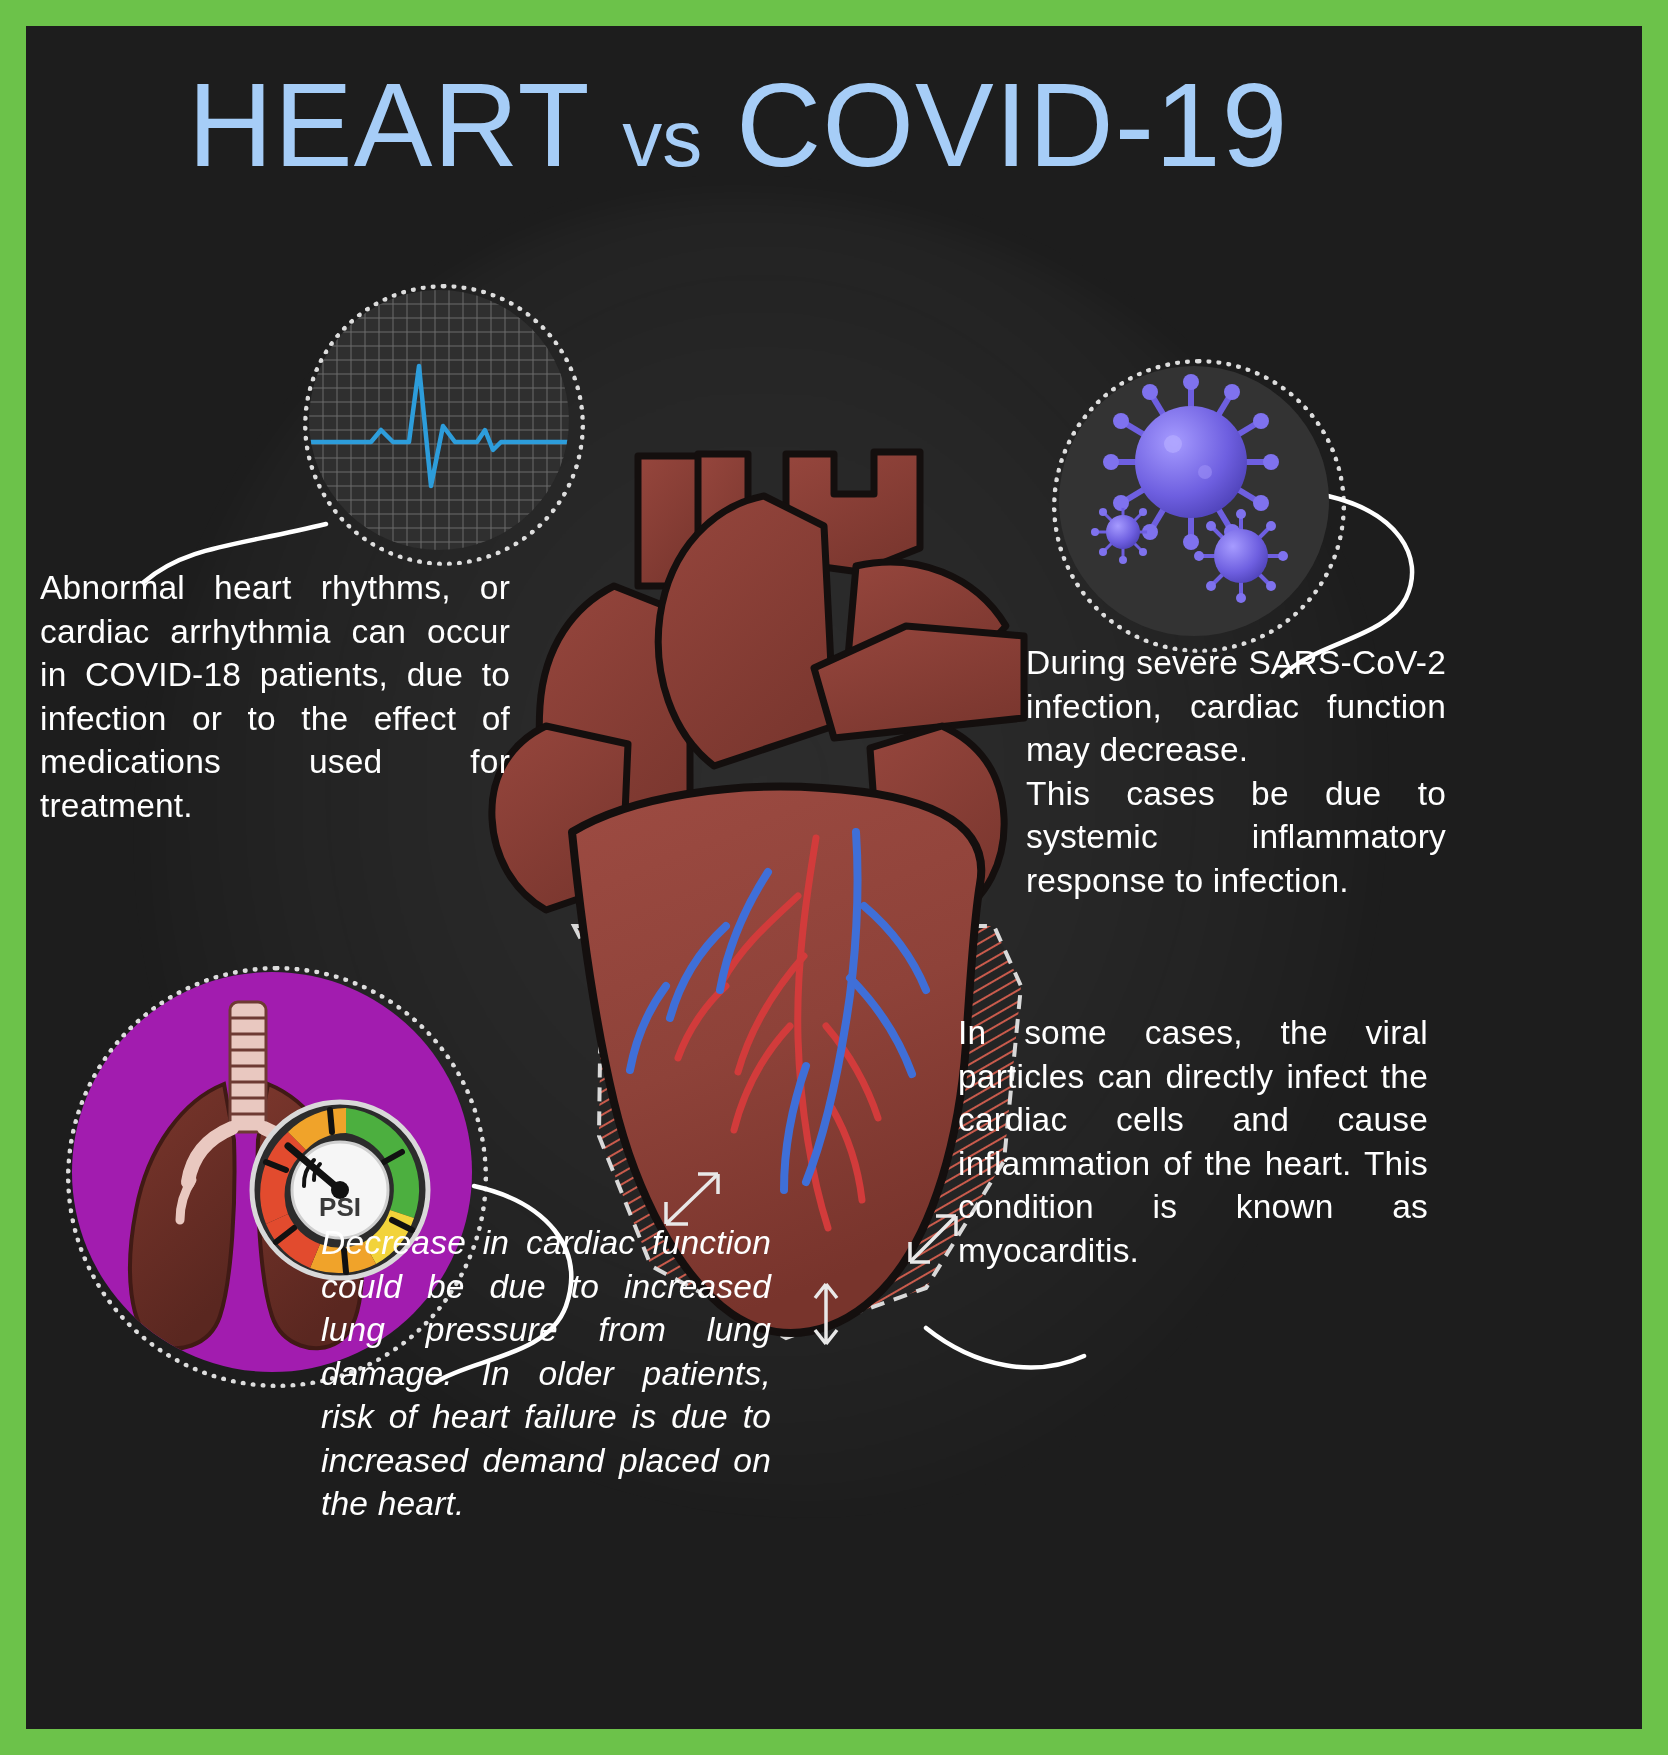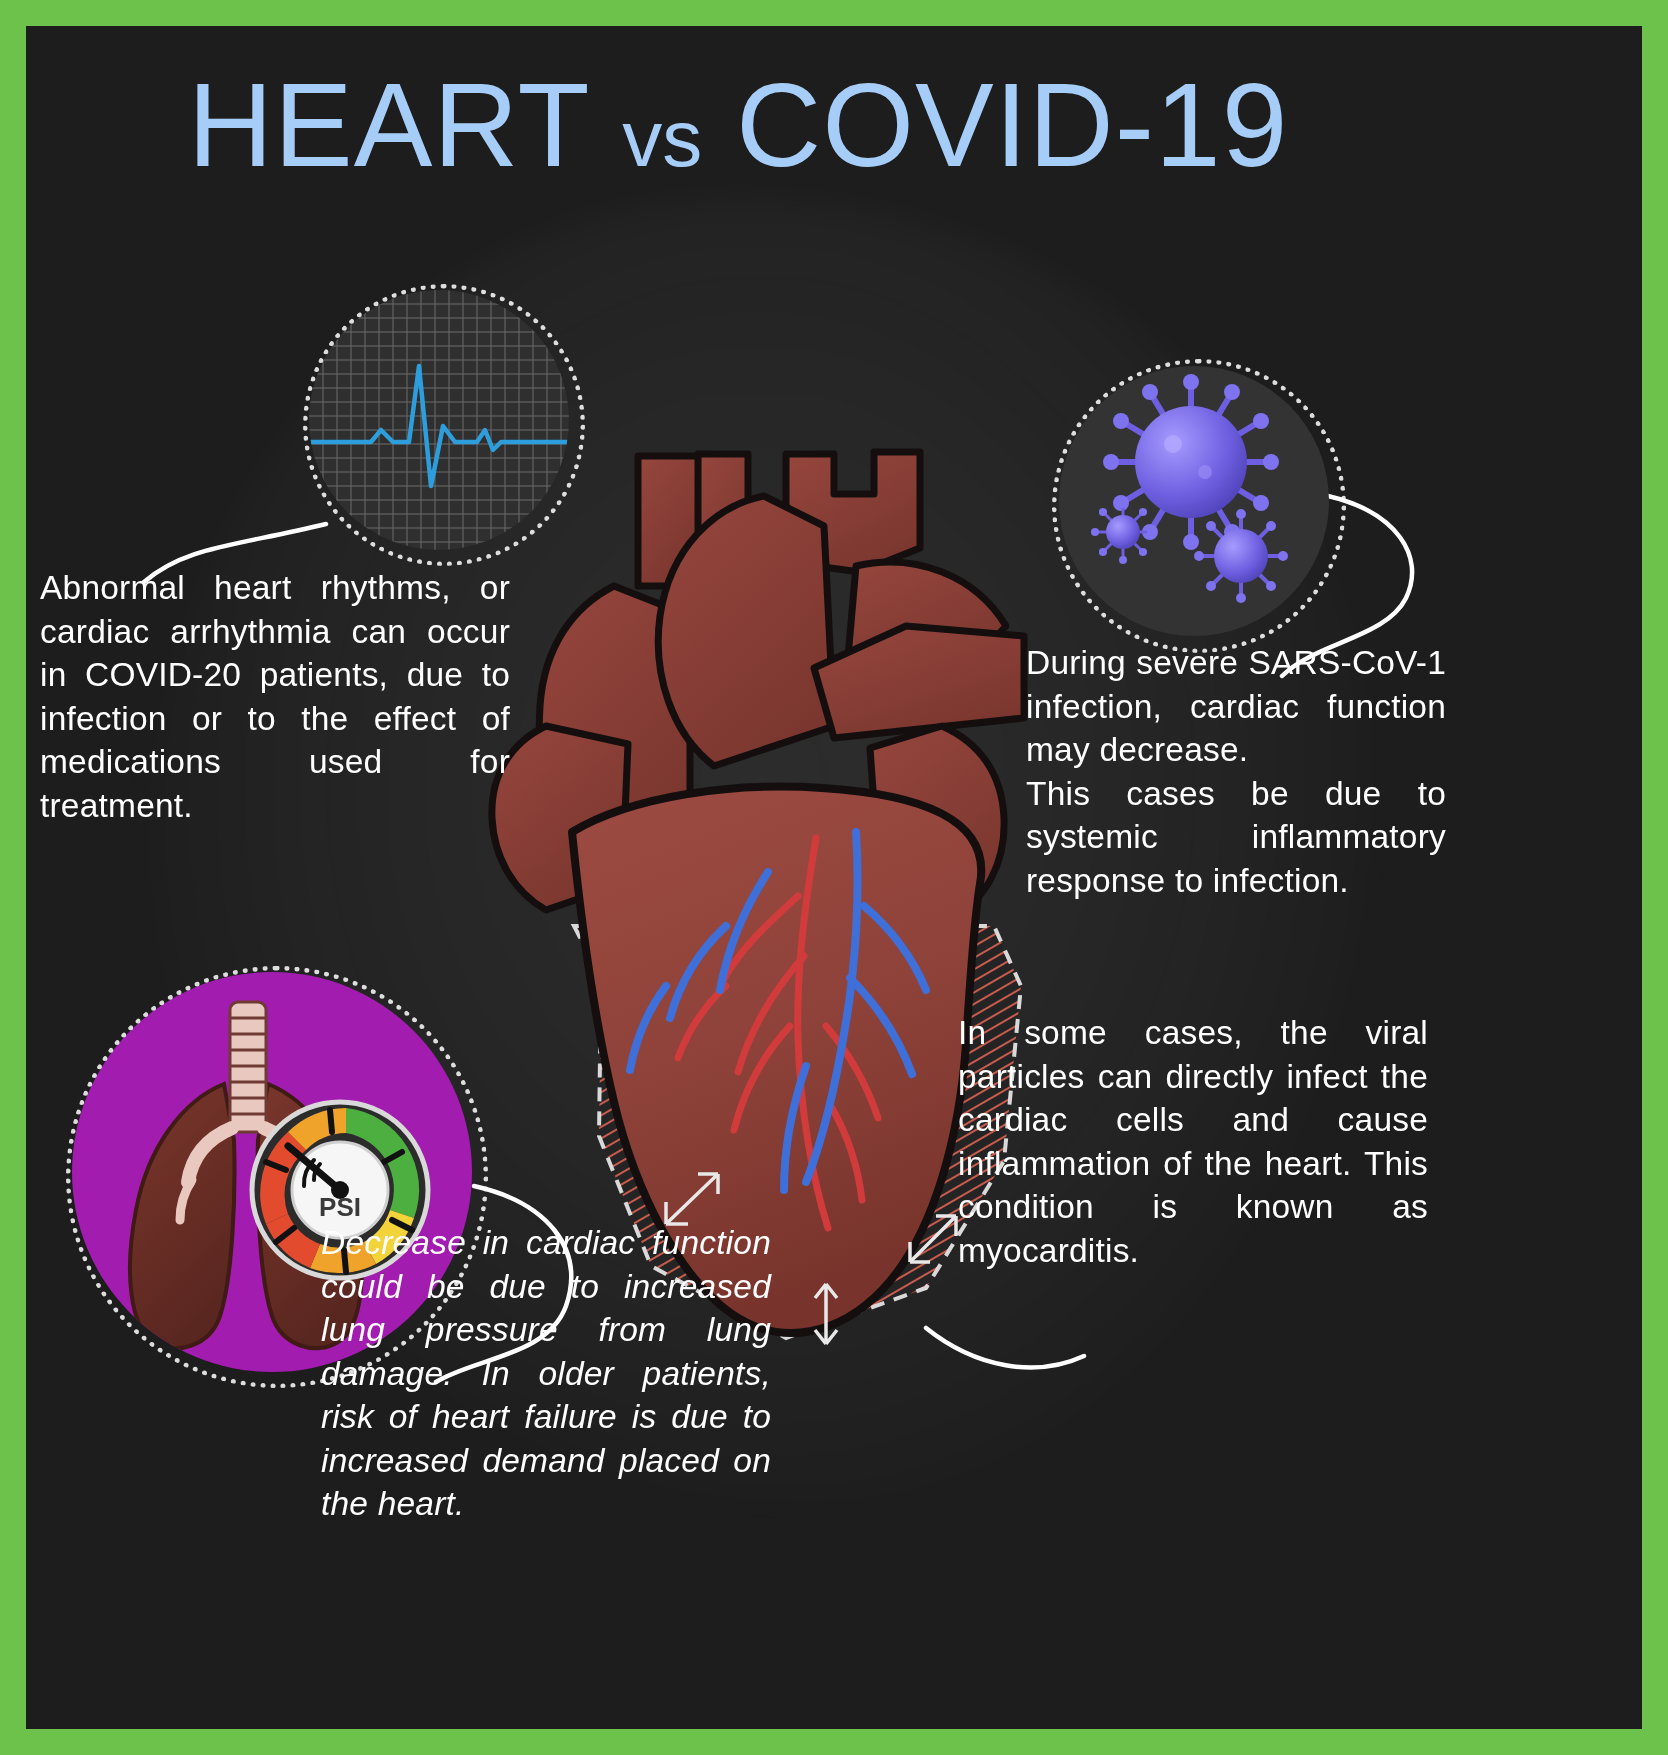--- a/index.html
+++ b/index.html
@@ -425,25 +425,25 @@
           <g fill="none" stroke="#111" stroke-width="4" stroke-linecap="round">
             <path d="M -26 -10 a 22 22 0 0 1 6 -16"></path>
             <path d="M -36 -4 a 34 34 0 0 1 10 -26"></path>
           </g>
         </g>
       </svg>
     </div>
     <div class="dotted-ring" id="lungs-ring"></div>
 
     <div class="para left-top">
-      <p class="nolast">Abnormal heart rhythms, or cardiac arrhythmia can occur in COVID-20 patients, due to infection or to the effect of medications used for treatment.</p>
+      <p class="nolast">Abnormal heart rhythms, or cardiac arrhythmia can occur in COVID-18 patients, due to infection or to the effect of medications used for treatment.</p>
     </div>
 
     <div class="para right-top">
-      <p>During severe SARS-CoV-1 infection, cardiac function may decrease.</p>
+      <p>During severe SARS-CoV-2 infection, cardiac function may decrease.</p>
       <p>This cases be due to systemic inflammatory response to infection.</p>
     </div>
 
     <div class="para right-bot">
       <p class="nolast">In some cases, the viral particles can directly infect the cardiac cells and cause inflammation of the heart. This condition is known as myocarditis.</p>
     </div>
 
     <div class="para left-bot">
       <p class="nolast">Decrease in cardiac function could be due to increased lung pressure from lung damage. In older patients, risk of heart failure is due to increased demand placed on the heart.</p>
     </div>

